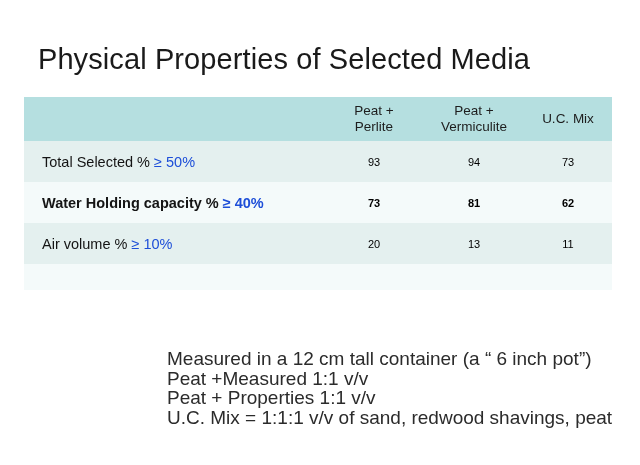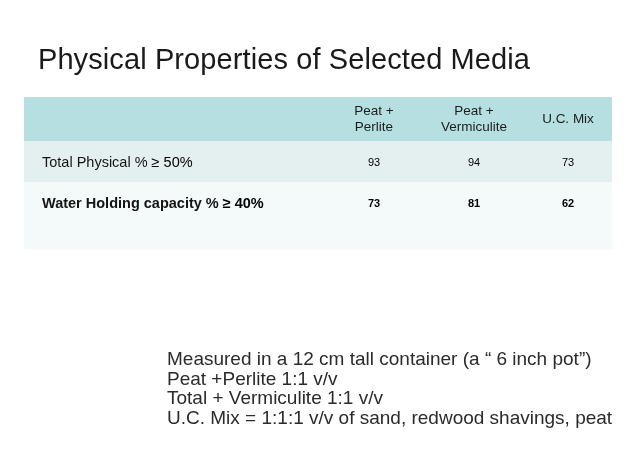--- a/index.html
+++ b/index.html
@@ -70,21 +70,21 @@
   .data-row td.col-sep { border-left: 2px solid #ffffff; }
 
   .label-cell {
     text-align: left;
     padding-left: 18px !important;
     font-size: 14.5px;
     color: #141414;
     white-space: nowrap;
   }
   .label-cell .threshold {
-    color: #000000;
+    color: #1d4ed8;
   }
   .value-cell {
     text-align: center;
     font-size: 11px;
     color: #000000;
   }
 
   .filler-row td { height: 26px; }
   .filler-row.shade-b td { background: #f4fafa; }
   .filler-row td.col-sep { border-left: 2px solid #ffffff; }
@@ -118,38 +118,44 @@
         <span>Peat +</span><br>
         <span>Vermiculite</span>
       </th>
       <th class="col-sep" style="width:88px;">
         <span>U.C. Mix</span>
       </th>
     </tr>
   </thead>
   <tbody>
     <tr class="data-row shade-a">
-      <td class="label-cell"><span>Total Physical %</span><span class="threshold"> ≥ 50%</span></td>
+      <td class="label-cell"><span>Total Selected %</span><span class="threshold"> ≥ 50%</span></td>
       <td class="value-cell col-sep">93</td>
       <td class="value-cell col-sep">94</td>
       <td class="value-cell col-sep">73</td>
     </tr>
     <tr class="data-row shade-b">
       <td class="label-cell"><span>Water  Holding capacity %</span><span class="threshold">  ≥ 40%</span></td>
       <td class="value-cell col-sep">73</td>
       <td class="value-cell col-sep">81</td>
       <td class="value-cell col-sep">62</td>
+    </tr>
+    <tr class="data-row shade-a">
+      <td class="label-cell"><span>Air volume  %</span><span class="threshold">  ≥ 10%</span></td>
+      <td class="value-cell col-sep">20</td>
+      <td class="value-cell col-sep">13</td>
+      <td class="value-cell col-sep">11</td>
     </tr>
     <tr class="filler-row shade-b">
       <td></td>
       <td class="col-sep"></td>
       <td class="col-sep"></td>
       <td class="col-sep"></td>
     </tr>
   </tbody>
 </table>
 
 <div id="footnote">
   <span class="fn-line">Measured in a 12 cm tall container (a “ 6 inch pot”)</span>
-  <span class="fn-line">Peat +Perlite 1:1 v/v</span>
-  <span class="fn-line">Total + Vermiculite 1:1 v/v</span>
+  <span class="fn-line">Peat +Measured 1:1 v/v</span>
+  <span class="fn-line">Peat + Properties 1:1 v/v</span>
   <span class="fn-line">U.C. Mix = 1:1:1  v/v of sand, redwood shavings, peat</span>
 </div>
 
 </body></html>

